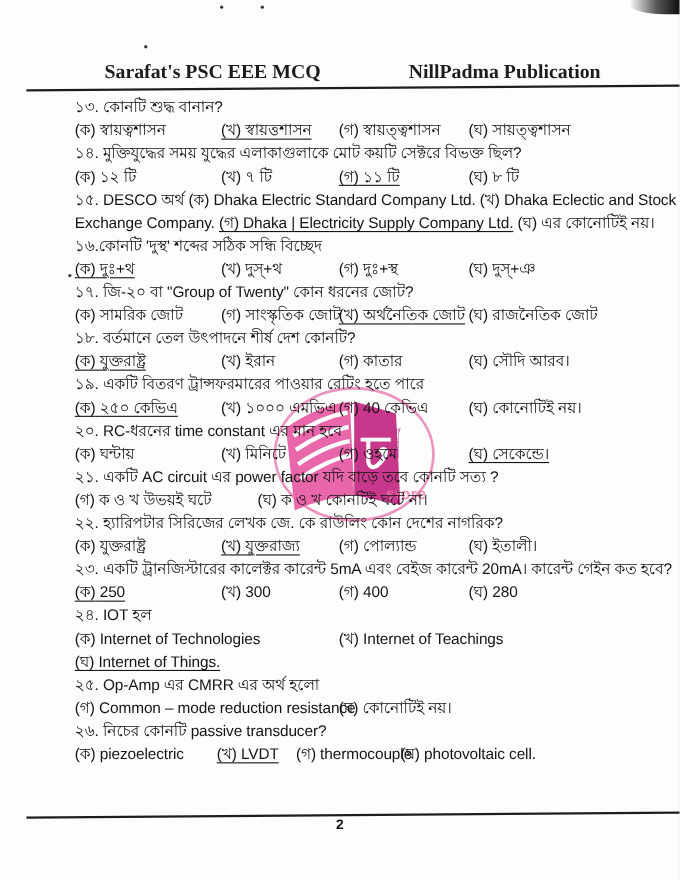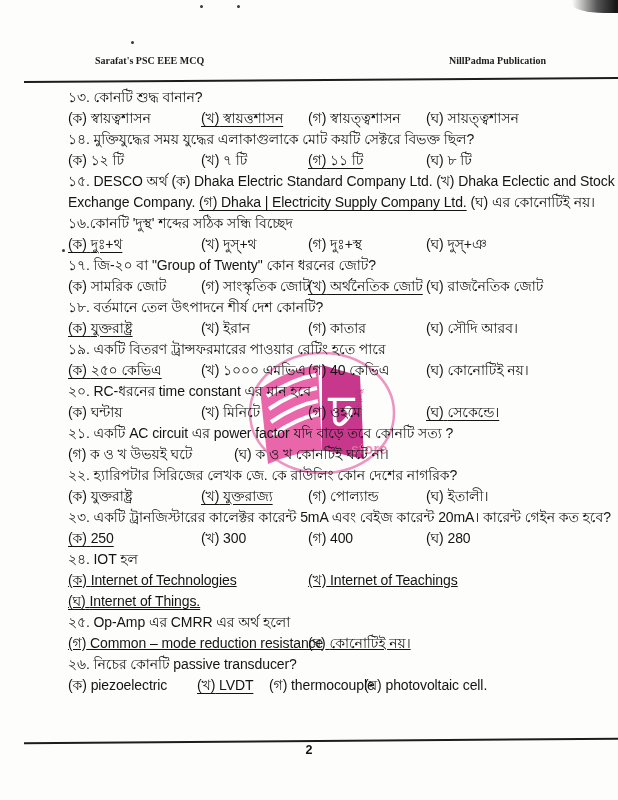--- a/index.html
+++ b/index.html
@@ -1,34 +1,34 @@
 <!DOCTYPE html>
 <html><head>
 <meta charset="utf-8">
 <style>
   html,body{margin:0;padding:0;background:#e8e8e8;}
   .page{position:relative;width:618px;height:800px;background:#fdfdfc;overflow:hidden;
         font-family:"Liberation Sans",sans-serif;color:#141414;}
   
   .hdr{position:absolute;top:55px;left:95px;right:72px;display:flex;justify-content:space-between;
-       font-family:"Liberation Serif",serif;font-size:10px;font-weight:bold;color:#1c1c1c;}
+       font-family:"Liberation Serif",serif;font-size:18px;font-weight:bold;color:#1c1c1c;}
   .rule{position:absolute;left:24px;right:0;background:#1d1d1d;z-index:2;}
   .rule.top{top:79px;height:2.3px;transform:rotate(-0.4deg);}
   .rule.bottom{top:740px;height:1.6px;transform:rotate(-0.45deg);}
   
   #qlist{position:absolute;top:87px;left:68px;width:480px;font-size:14px;z-index:2;
          letter-spacing:-0.1px;}
   .q{margin:0;}
   .qt,.qline,.opts{height:21px;line-height:21px;white-space:nowrap;}
   .qline.jfy{text-align:justify;text-align-last:justify;}
   .opts{display:grid;}
   .opts4{grid-template-columns:133px 107px 118px 1fr;}
   .opts4.tight{grid-template-columns:129px 72px 95px 1fr;}
   .opts2{grid-template-columns:166px 1fr;}
-  .opts2.wide{grid-template-columns:240px 1fr;text-decoration:underline;}
+  .opts2.wide{grid-template-columns:240px 1fr;}
   .opt{justify-self:start;white-space:nowrap;}
   .u{text-decoration:underline;text-decoration-thickness:1.3px;text-underline-offset:2.5px;}
   
   .pagenum{position:absolute;top:743px;left:0;width:100%;text-align:center;
            font-size:12.5px;font-weight:bold;z-index:2;}
   
   .watermark{position:absolute;left:236px;top:349px;width:172px;height:132px;z-index:1;opacity:.88;}
   .store{position:absolute;left:351px;top:441px;z-index:1;color:#ef74ab;font-size:14px;
          letter-spacing:.5px;font-weight:bold;opacity:.85;text-align:center;}
   

